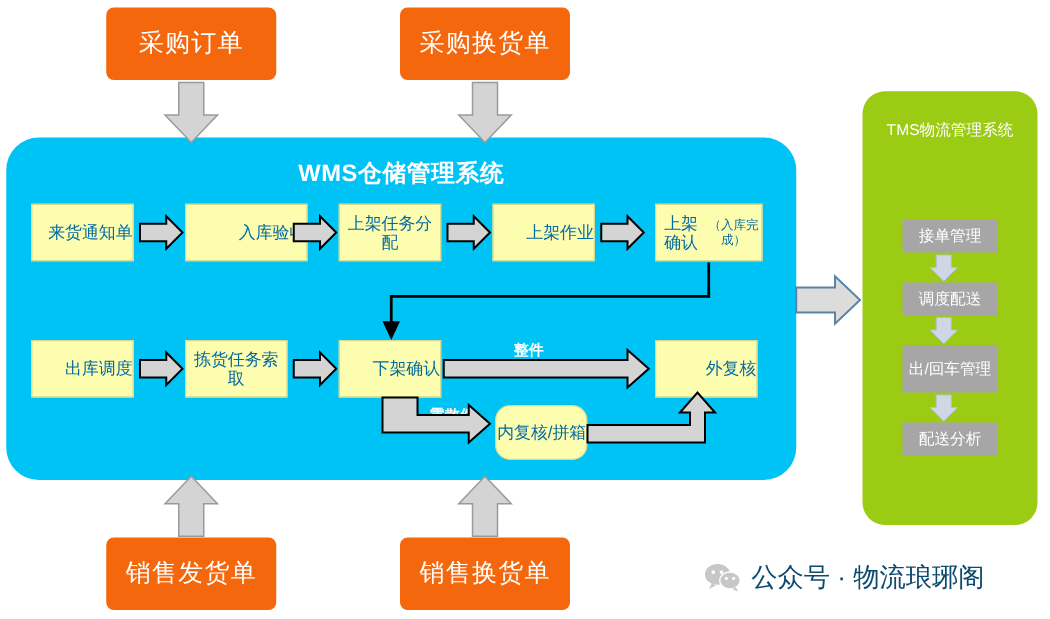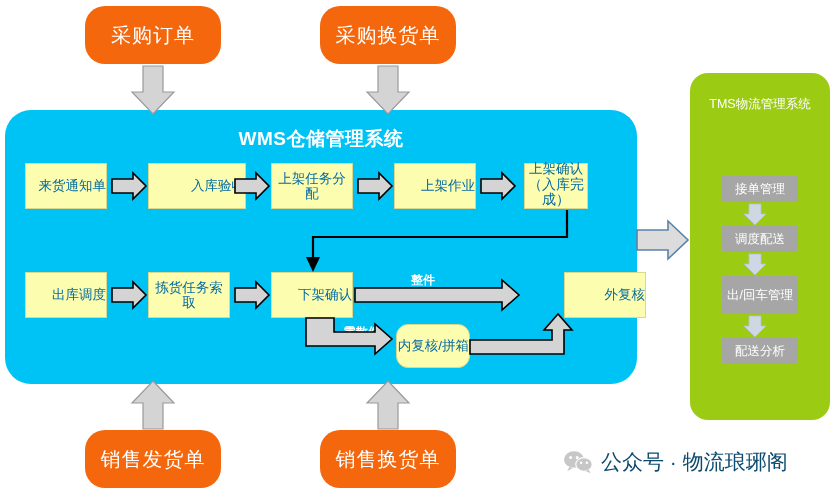--- a/index.html
+++ b/index.html
@@ -29,21 +29,21 @@
     display: flex;
     align-items: center;
     justify-content: center;
     text-align: center;
     line-height: 1.12;
   }
 
   
   .doc-box {
     background: #f4670c;
-    border-radius: 20px;
+    border-radius: 6px;
     color: #ffffff;
     font-size: 20px;
     letter-spacing: 1px;
   }
 
   
   .panel-wms {
     position: absolute;
     left: 5px;
     top: 110px;
@@ -86,21 +86,21 @@
   
   .step-box {
     background: #fdfdaf;
     border: 1px solid #d9d98d;
     color: #0369a1;
     font-size: 13.5px;
     justify-content: flex-end;
   }
   .step-box .sub {
     display: block;
-    font-size: 14px;
+    font-size: 10px;
     margin-top: 1px;
   }
 
   
   .tms-box {
     background: #a6a6a6;
     color: #ffffff;
     font-size: 12.5px;
   }
 
@@ -169,35 +169,35 @@
   </div>
   <div class="node step-box" style="left:148px; top:163px; width:98px; height:46px;">
     <span>入库验收</span>
   </div>
   <div class="node step-box" style="left:271px; top:163px; width:82px; height:46px;">
     <span>上架任务分配</span>
   </div>
   <div class="node step-box" style="left:394px; top:163px; width:82px; height:46px;">
     <span>上架作业</span>
   </div>
-  <div class="node step-box" style="left:524px; top:163px; width:64px; height:46px; flex-direction:column;">
+  <div class="node step-box" style="left:524px; top:163px; width:86px; height:46px; ">
     <span>上架确认</span>
     <span class="sub">（入库完成）</span>
   </div>
 
   <div class="node step-box" style="left:25px; top:272px; width:82px; height:46px;">
     <span>出库调度</span>
   </div>
   <div class="node step-box" style="left:271px; top:272px; width:82px; height:46px;">
     <span>下架确认</span>
   </div>
   <div class="node step-box" style="left:148px; top:272px; width:82px; height:46px;">
     <span>拣货任务索取</span>
   </div>
-  <div class="node step-box" style="left:524px; top:272px; width:82px; height:46px;margin-left:40px;">
+  <div class="node step-box" style="left:524px; top:272px; width:82px; height:46px;">
     <span>外复核</span>
   </div>
   <div class="node step-box" style="left:396px; top:324px; width:74px; height:44px;border-radius:12px;">
     <span>内复核/拼箱</span>
   </div>
 
   <div class="flow-label" style="left:393px; top:272px; width:60px;">整件</div>
   <div class="flow-label" style="left:330px; top:324px; width:64px;">零散件</div>
 
   <div class="node tms-box" style="left:722px; top:176px; width:76px; height:26px;">

